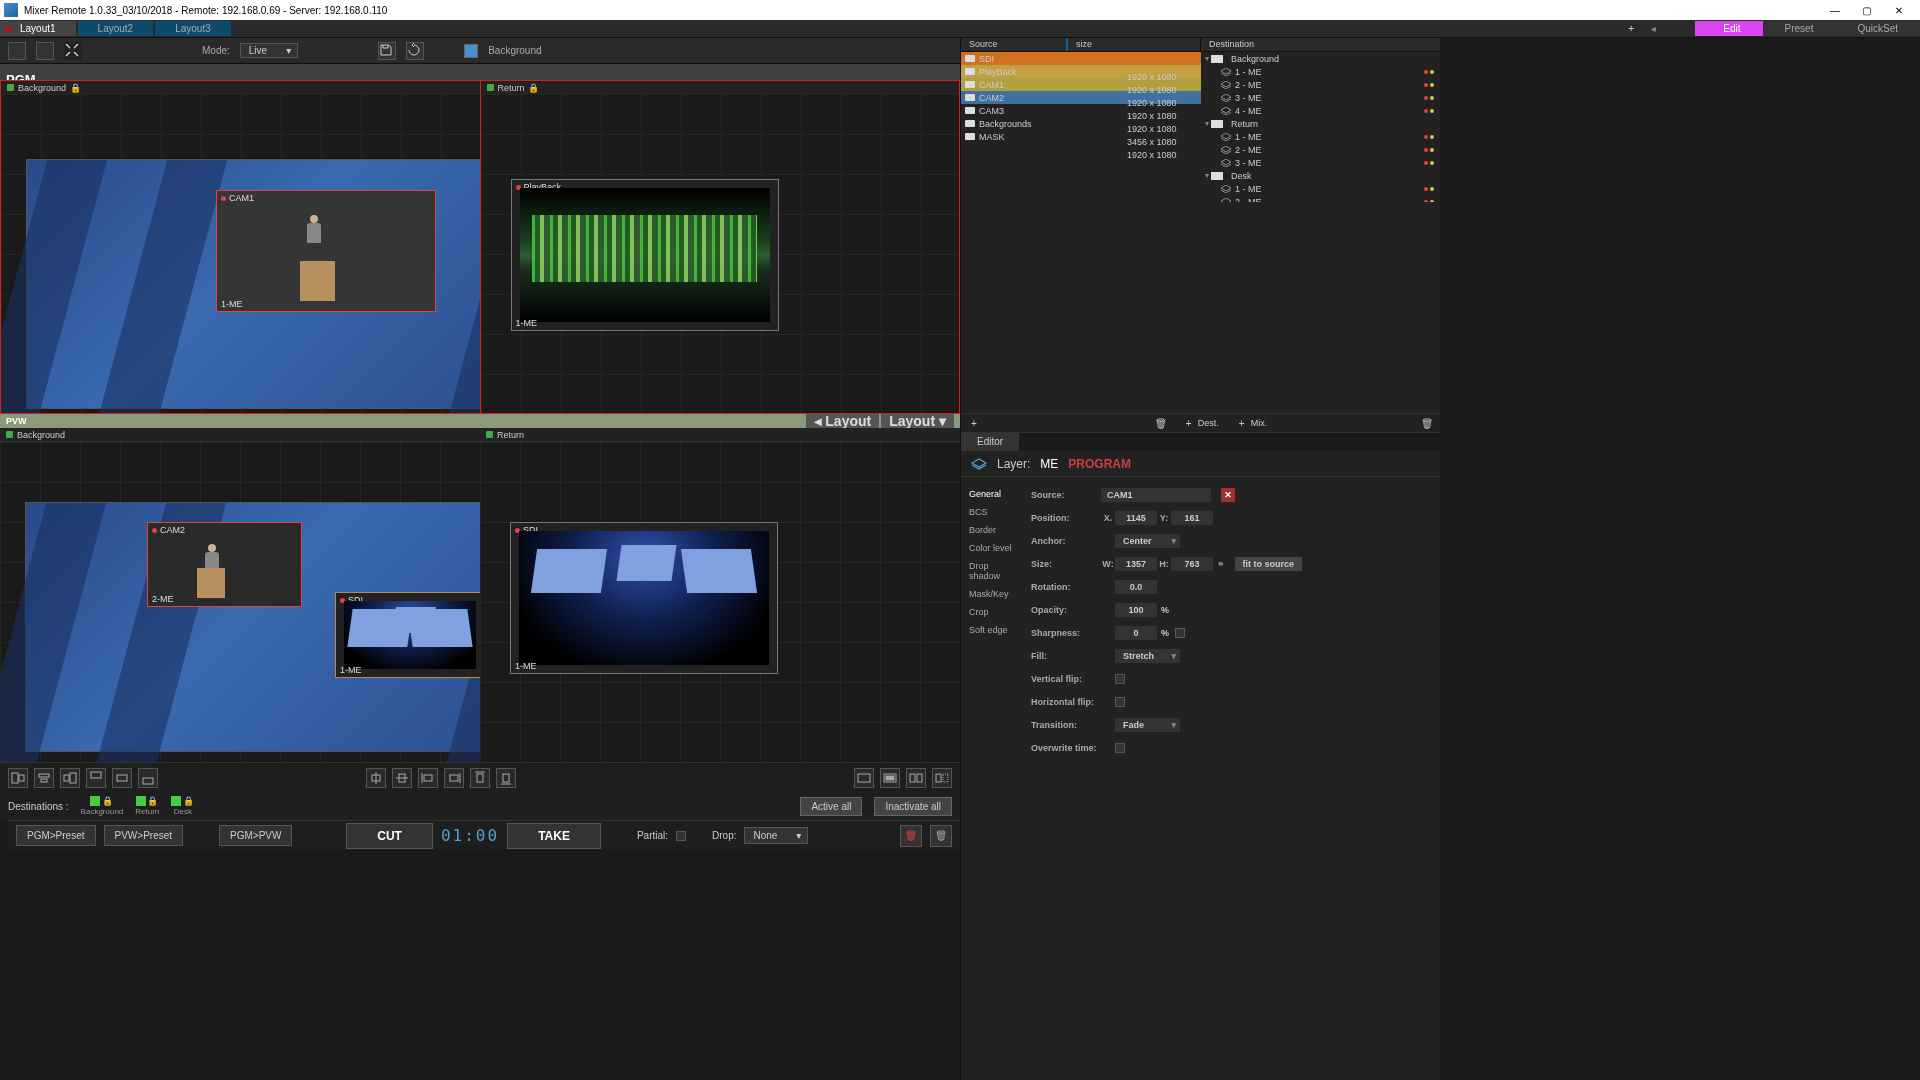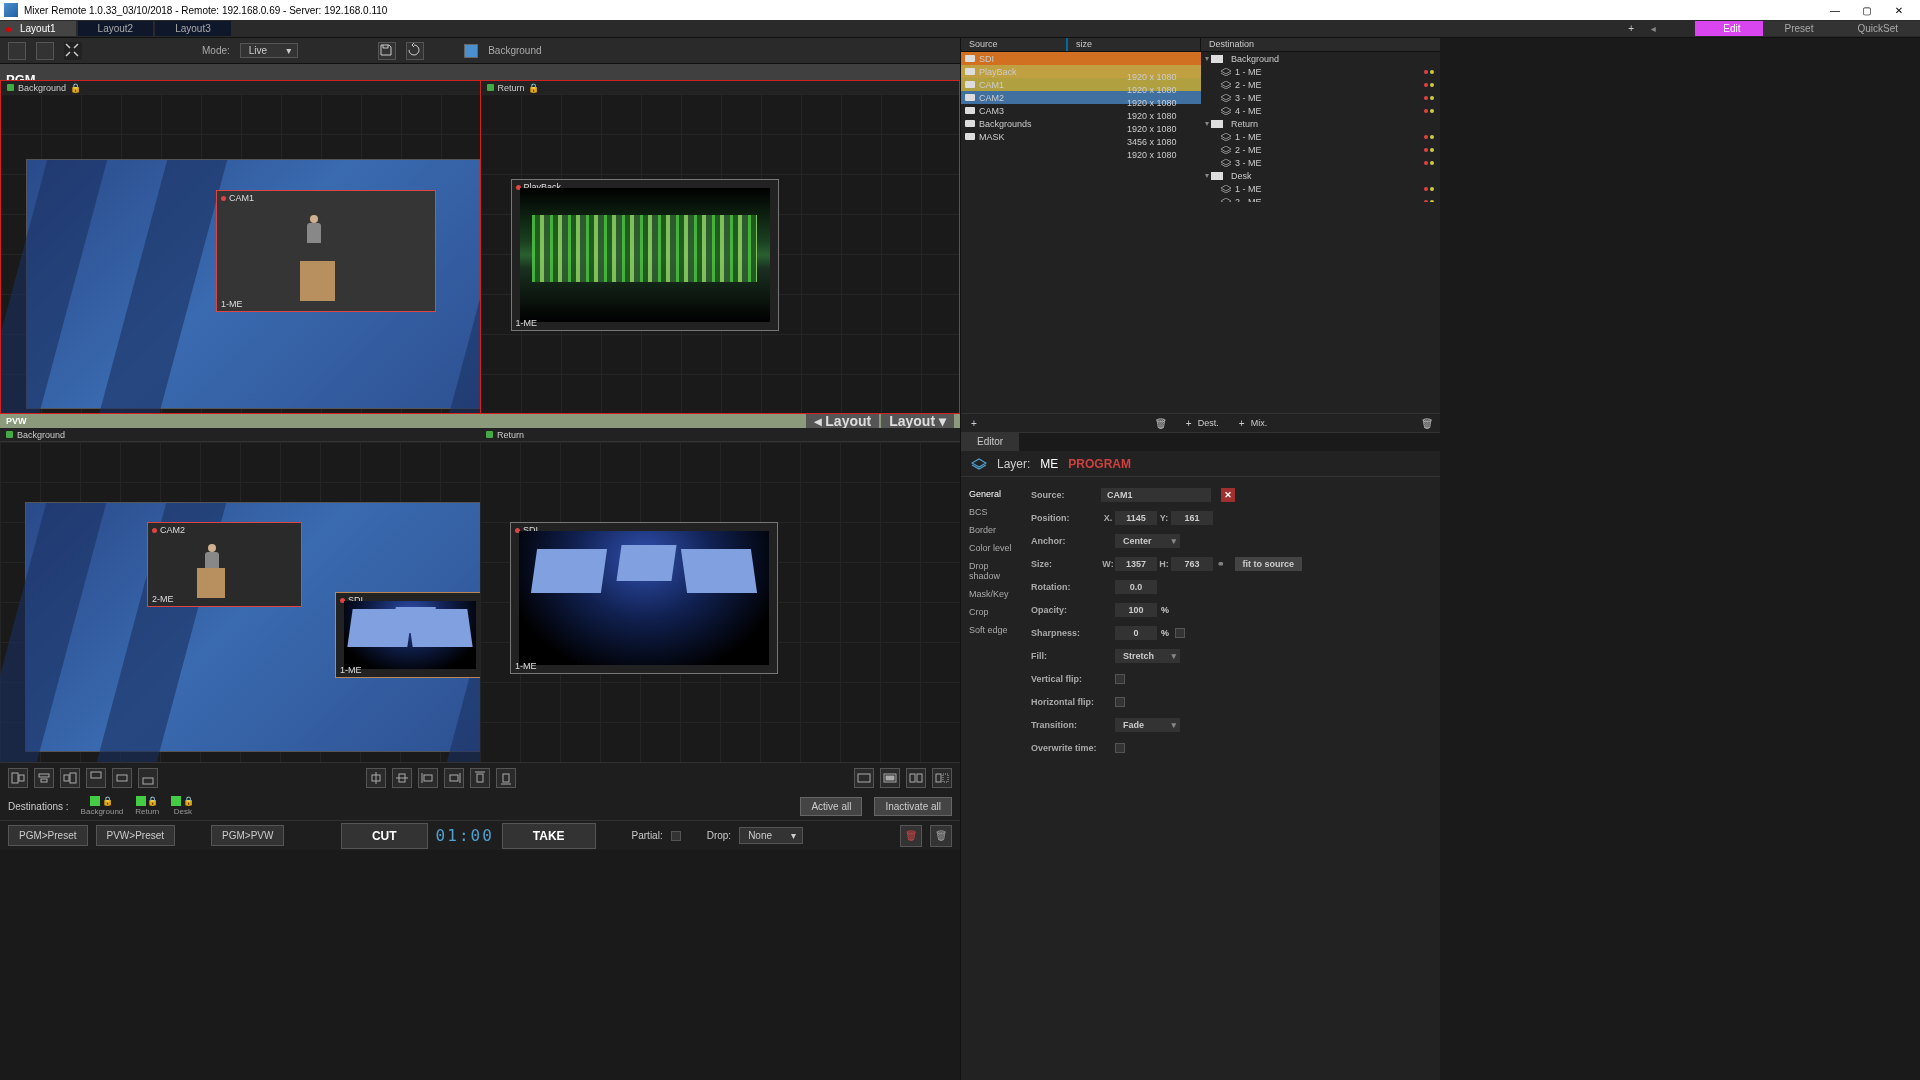--- a/index.html
+++ b/index.html
@@ -3,21 +3,21 @@
 <meta charset="utf-8">
 <style>
 * { margin:0; padding:0; box-sizing:border-box; }
 body { font-family: Arial, sans-serif; font-size:10px; color:#ccc; background:#1a1a1a; width:1920px; height:1080px; overflow:hidden; }
 .titlebar { height:20px; background:#fff; display:flex; align-items:center; padding:0 4px; color:#000; font-size:10px; }
 .titlebar .icon { width:14px; height:14px; background:linear-gradient(135deg,#4a90d0,#2060a0); margin-right:6px; }
 .winbtns { margin-left:auto; display:flex; gap:18px; padding-right:10px; }
 .winbtn { width:14px; text-align:center; cursor:pointer; }
 
 .tabstrip { height:18px; background:#2a2a2a; display:flex; align-items:center; gap:2px; border-bottom:1px solid #111; }
-.ltab { padding:2px 20px; background:#0f172a; font-size:10px; color:#aaa; cursor:pointer; position:relative; }
+.ltab { padding:2px 20px; background:#0c4a6e; font-size:10px; color:#aaa; cursor:pointer; position:relative; }
 .ltab.active { background:#444; color:#fff; }
 .ltab .dot { width:5px; height:5px; border-radius:50%; background:#d00; position:absolute; left:6px; top:6px; }
 .tabstrip .plus { margin-left:auto; width:20px; text-align:center; color:#ccc; cursor:pointer; }
 .tabstrip .rpane { display:flex; margin-left:30px; }
 .rtab { padding:2px 22px; background:#333; color:#aaa; cursor:pointer; font-size:10px; }
 .rtab.active { background:#d946ef; color:#fff;padding-left:28px; }
 
 .main { display:flex; height:calc(100% - 38px); }
 .left { width:960px; display:flex; flex-direction:column; }
 .right { width:480px; background:#222; border-left:1px solid #111; display:flex; flex-direction:column; }
@@ -67,21 +67,21 @@
 .bottom-tools { height:30px; background:#1e1e1e; border-top:1px solid #333; display:flex; align-items:center; padding:0 8px; gap:6px; }
 .align-btn { width:20px; height:20px; border:1px solid #555; background:#2a2a2a; cursor:pointer; display:flex; align-items:center; justify-content:center; }
 .align-btn svg { width:14px; height:14px; stroke:#aaa; fill:none; stroke-width:1; }
 
 .dest-row { height:28px; background:#1e1e1e; display:flex; align-items:center; padding:0 8px; gap:12px; font-size:10px; }
 .dest-item { display:flex; flex-direction:column; align-items:center; gap:1px; cursor:pointer; }
 .dest-item .sq { width:10px; height:10px; background:#4c4; }
 .dest-item .dlabel { font-size:8px; color:#999; }
 .act-btn { background:#444; border:1px solid #666; padding:3px 10px; color:#ccc; font-size:10px; cursor:pointer; }
 
-.trans-row { height:30px; background:#1e1e1e; display:flex; align-items:center; padding:0 8px; gap:8px; border-top:1px solid #333; }
+.trans-row { height:30px; background:#1e1e1e; display:flex; align-items:center; padding:0 8px; gap:8px; border-top:1px solid #333;margin-left:8px; }
 .preset-btn { background:#333; border:1px solid #555; padding:4px 10px; color:#ccc; font-size:10px; cursor:pointer; }
 .cut-btn { background:#333; border:1px solid #555; padding:5px 30px; color:#fff; font-size:12px; font-weight:bold; cursor:pointer; }
 .take-btn { background:#333; border:1px solid #555; padding:5px 30px; color:#fff; font-size:12px; font-weight:bold; cursor:pointer; }
 .timer { color:#50a0d0; font-family:monospace; font-size:16px; letter-spacing:2px; }
 .task-sel { background:#333; border:1px solid #555; padding:2px 30px 2px 8px; color:#ccc; font-size:10px; cursor:pointer; position:relative; }
 .task-sel::after { content:'▾'; position:absolute; right:6px; }
 .trash-btn { width:22px; height:22px; background:#333; border:1px solid #555; cursor:pointer; display:flex; align-items:center; justify-content:center; color:#d44; }
 
 
 .src-header { height:14px; background:#2a2a2a; display:flex; font-size:9px; border-bottom:1px solid #111; }

